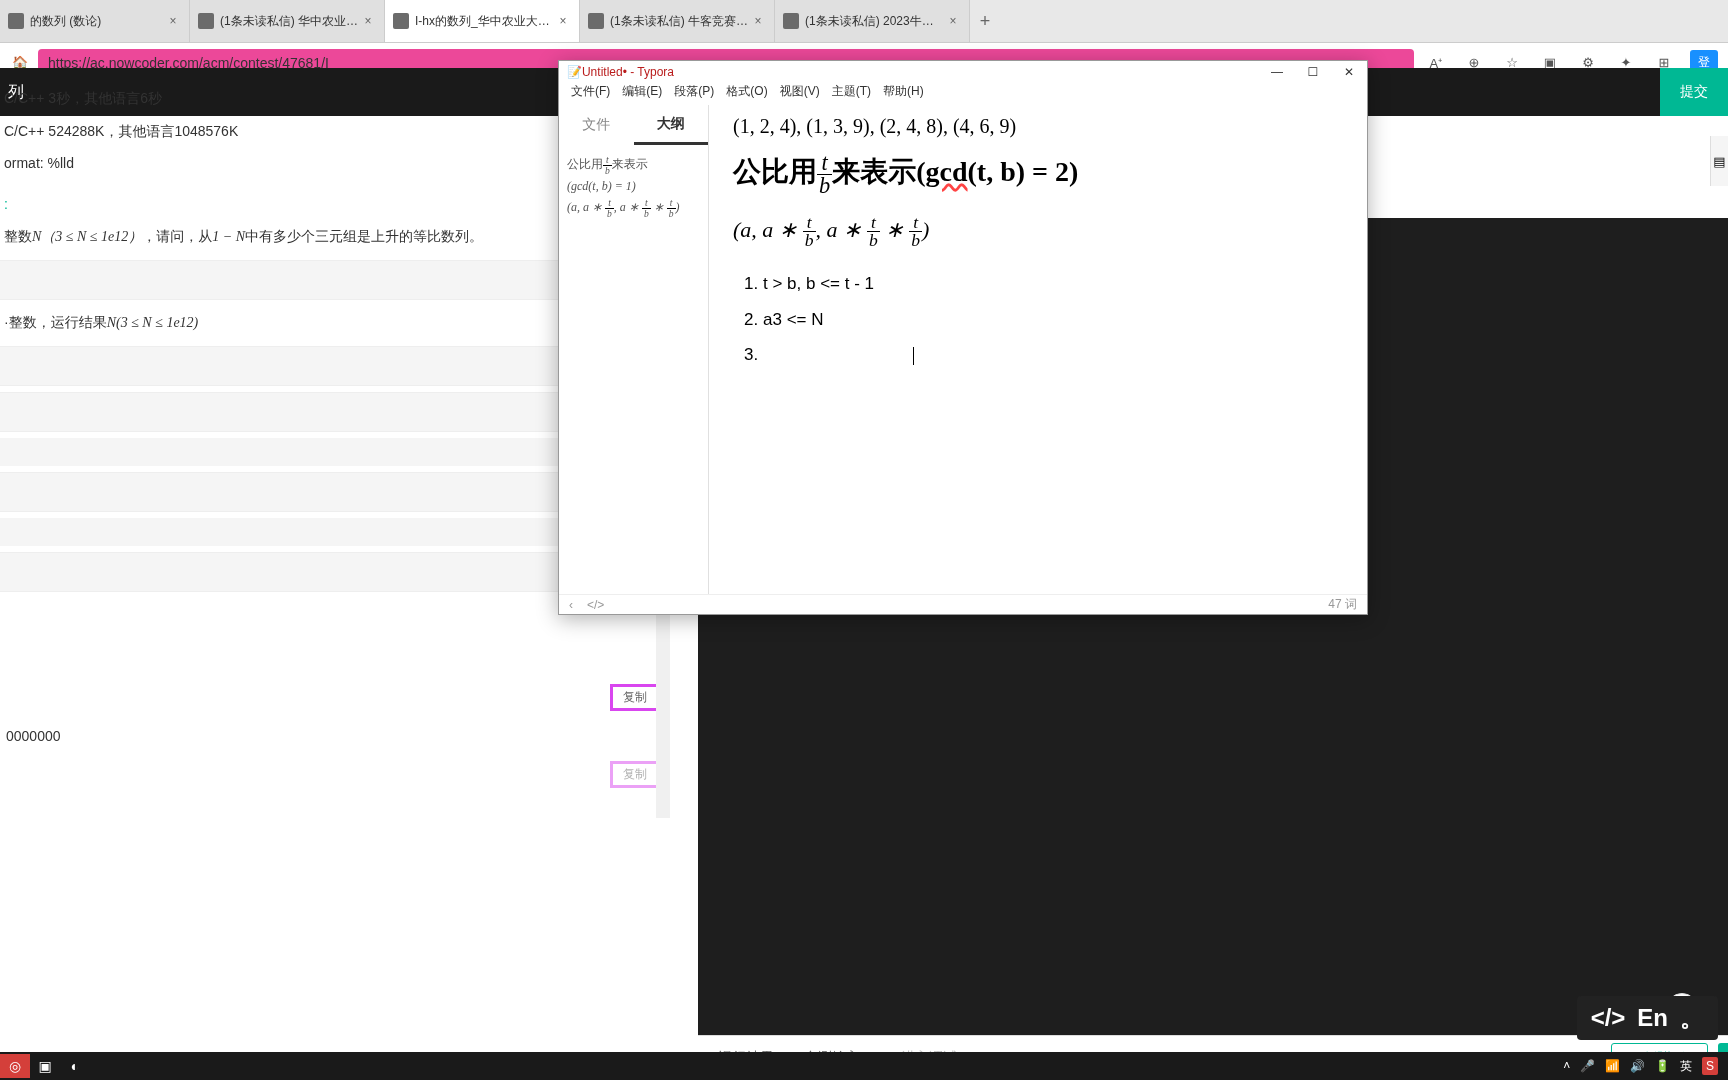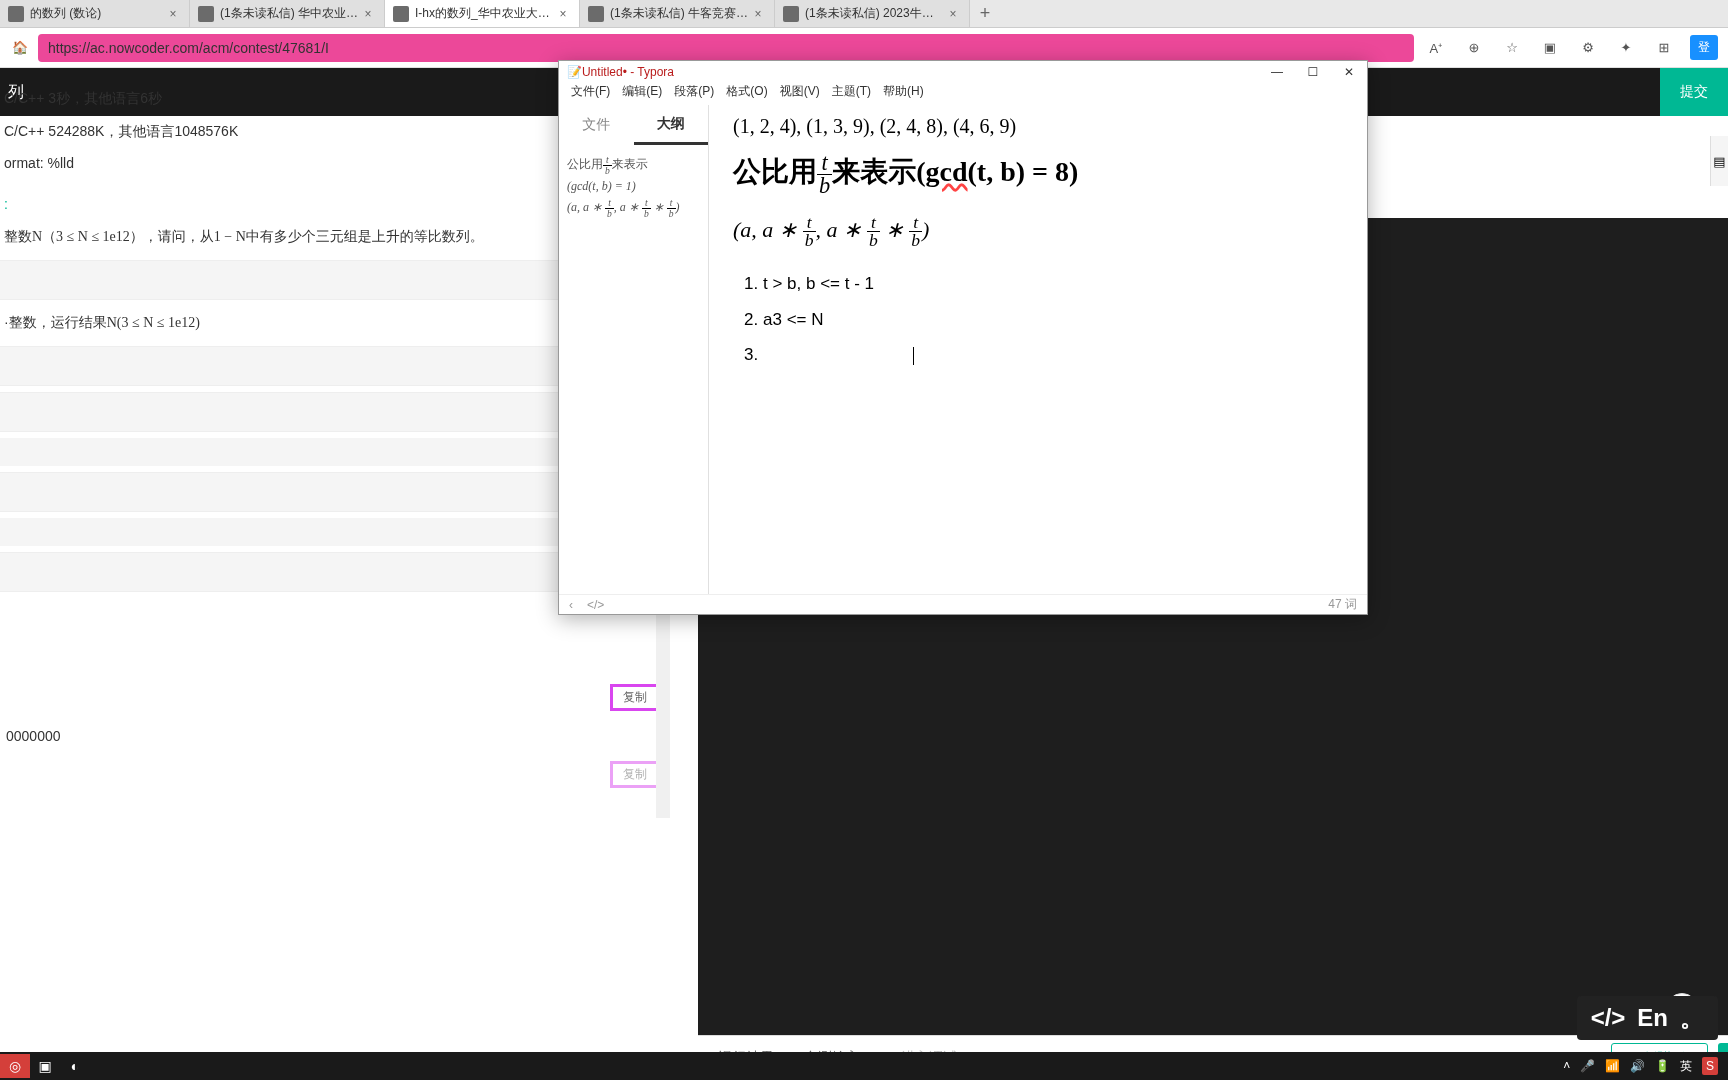--- a/index.html
+++ b/index.html
@@ -1,35 +1,35 @@
 <!DOCTYPE html>
 <html><head>
 <meta charset="utf-8">
 <style>
 *{margin:0;padding:0;box-sizing:border-box}
 body{font-family:"Microsoft YaHei",Arial,sans-serif;font-size:13px;background:#f0f0f0;width:1728px;height:1080px;overflow:hidden;position:relative}
-.browser-tabs{height:28px;background:#e8e8e8;display:flex;border-bottom:1px solid #ccc}
+.browser-tabs{height:43px;background:#e8e8e8;display:flex;border-bottom:1px solid #ccc}
 .tab{display:flex;align-items:center;padding:0 8px;border-right:1px solid #ccc;background:#e0e0e0;min-width:190px;max-width:195px;font-size:12px;position:relative}
 .tab.active{background:#fff}
 .tab-icon{width:16px;height:16px;margin-right:6px;background:#6b6b6b;border-radius:2px;display:inline-block}
 .tab-title{flex:1;overflow:hidden;white-space:nowrap;text-overflow:ellipsis;color:#333}
 .tab-close{width:16px;height:16px;display:flex;align-items:center;justify-content:center;color:#666;cursor:pointer}
 .new-tab{width:30px;display:flex;align-items:center;justify-content:center;color:#666;font-size:18px}
 .addr-bar{height:40px;background:#fff;display:flex;align-items:center;padding:0 10px;border-bottom:1px solid #e0e0e0}
 .addr-icon{width:20px;height:20px;display:flex;align-items:center;justify-content:center;color:#666;margin-right:8px}
 .url-input{flex:1;border:none;outline:none;font-size:14px;color:#333;background:#ec4899;padding:6px 10px;border-radius:4px}
 .toolbar-icons{display:flex;gap:14px;margin-left:10px;align-items:center}
 .tbar-icon{width:24px;height:24px;display:flex;align-items:center;justify-content:center;color:#555;cursor:pointer}
 .login-btn{background:#1890ff;color:#fff;padding:4px 8px;border-radius:3px;font-size:12px}
 .page-area{position:absolute;top:68px;left:0;right:0;bottom:0;background:#fff}
 .dark-strip{height:48px;background:#1a1a1a;color:#fff;display:flex;align-items:center;padding-left:8px;font-size:16px}
 .submit-btn{position:absolute;right:0;top:0;height:48px;background:#00b894;color:#fff;padding:0 20px;display:flex;align-items:center;font-size:14px}
 .problem-body{padding:14px 0;color:#333;font-size:14px;line-height:1.9}
 .problem-body .line{padding:3px 4px}
-.math{font-family:"Times New Roman",serif;}
+.math{font-family:"Times New Roman",serif;font-style:italic}
 .spacer{height:40px;background:#f5f5f5;margin:6px 0;border-top:1px solid #eee;border-bottom:1px solid #eee}
 .spacer-sm{height:28px;background:#f5f5f5;margin:4px 0}
 .copy-btn{float:right;border:3px solid #d946ef;background:#fff;padding:2px 10px;margin:6px 10px;font-size:12px;color:#666}
 .output-text{padding:6px;color:#333}
 .scrollbar-vert{position:absolute;right:-2px;top:130px;width:16px;height:620px;background:#f0f0f0}
 .scroll-thumb{width:12px;height:300px;background:#c0c0c0;border-radius:6px;margin:2px auto}
 .code-editor{position:absolute;left:698px;top:150px;right:0;bottom:45px;background:#1e1e1e}
 .editor-bottom{position:absolute;left:698px;bottom:0;right:0;height:45px;background:#fff;display:flex;align-items:center;padding:0 20px;gap:30px;border-top:1px solid #ddd}
 .eb-item{color:#666;font-size:14px}
 .eb-item.disabled{color:#bbb}
@@ -200,21 +200,21 @@
         </div>
         <div class="o-line">(gcd(t, b) = 1)</div>
         <div class="o-line">
           <span>(a, a ∗ </span><span class="frac"><span class="num">t</span><span class="den">b</span></span><span>, a ∗ </span><span class="frac"><span class="num">t</span><span class="den">b</span></span><span> ∗ </span><span class="frac"><span class="num">t</span><span class="den">b</span></span>)
         </div>
       </div>
     </div>
     <div class="editor-panel">
       <div class="ed-line1">(1, 2, 4), (1, 3, 9), (2, 4, 8), (4, 6, 9)</div>
       <div class="ed-h1">
-        <span>公比用</span><span class="frac" style="font-style:italic;font-weight:normal"><span class="num">t</span><span class="den">b</span></span><span>来表示(</span><span class="underline">gcd</span><span>(t, b) = 8)</span>
+        <span>公比用</span><span class="frac" style="font-style:italic;font-weight:normal"><span class="num">t</span><span class="den">b</span></span><span>来表示(</span><span class="underline">gcd</span><span>(t, b) = 2)</span>
       </div>
       <div class="ed-formula">
         <span>(</span><span>a, a ∗ </span><span class="frac"><span class="num">t</span><span class="den">b</span></span><span>, a ∗ </span><span class="frac"><span class="num">t</span><span class="den">b</span></span><span> ∗ </span><span class="frac"><span class="num">t</span><span class="den">b</span></span><span>)</span>
       </div>
       <ol class="ed-list">
         <li>t &gt; b, b &lt;= t - 1</li>
         <li>a3 &lt;= N</li>
         <li><span></span><span class="cursor-caret"></span></li>
       </ol>
     </div>

